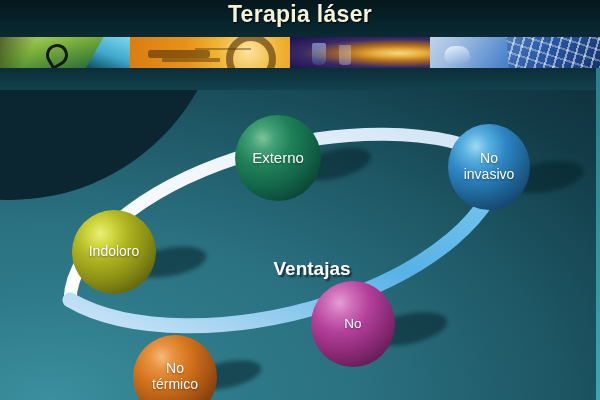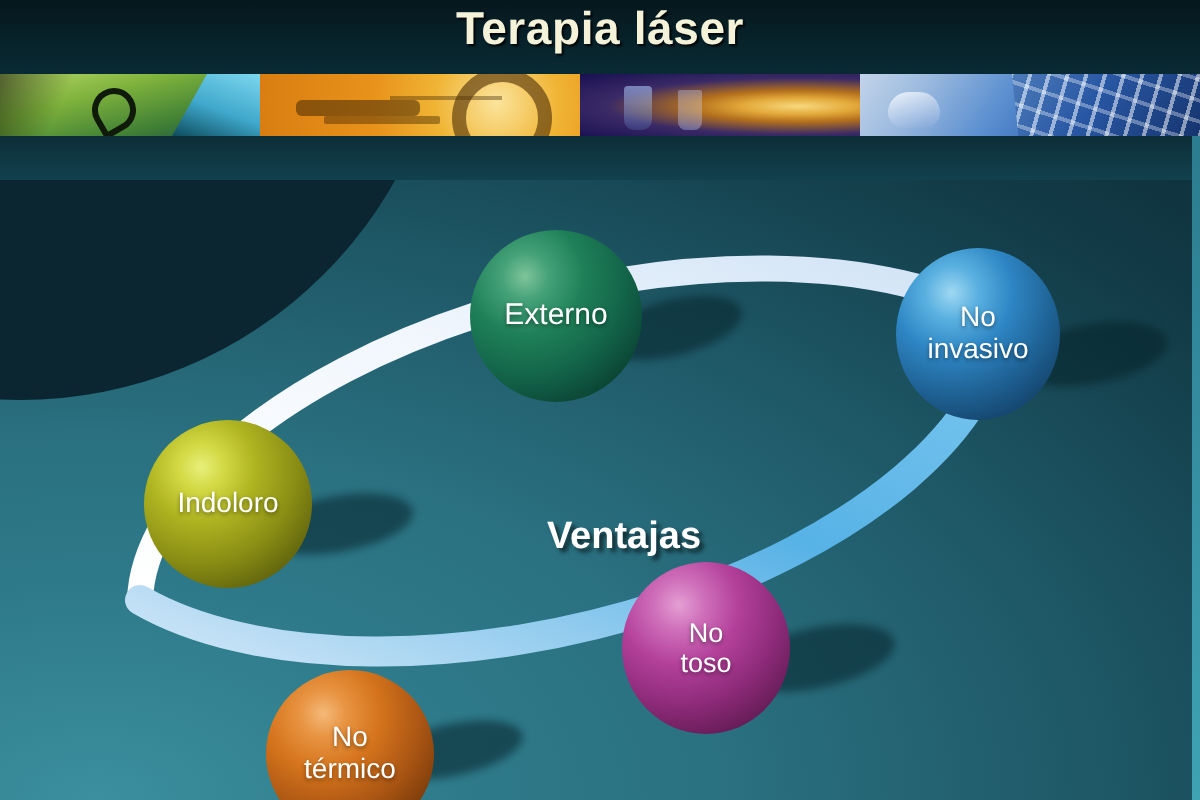--- a/index.html
+++ b/index.html
@@ -302,18 +302,17 @@
   <div class="node" id="node-termico">
     <span class="lbl">
         <span style="display:block">No</span>
         <span style="display:block">térmico</span>
       </span>
   </div>
 
   <div class="node" id="node-medicamentoso">
     <span class="lbl">
         <span style="display:block">No</span>
-        <span style="display:block">toso</span>
       </span>
   </div>
 
   <div class="right-edge"></div>
 </div>
 
 </body></html>

